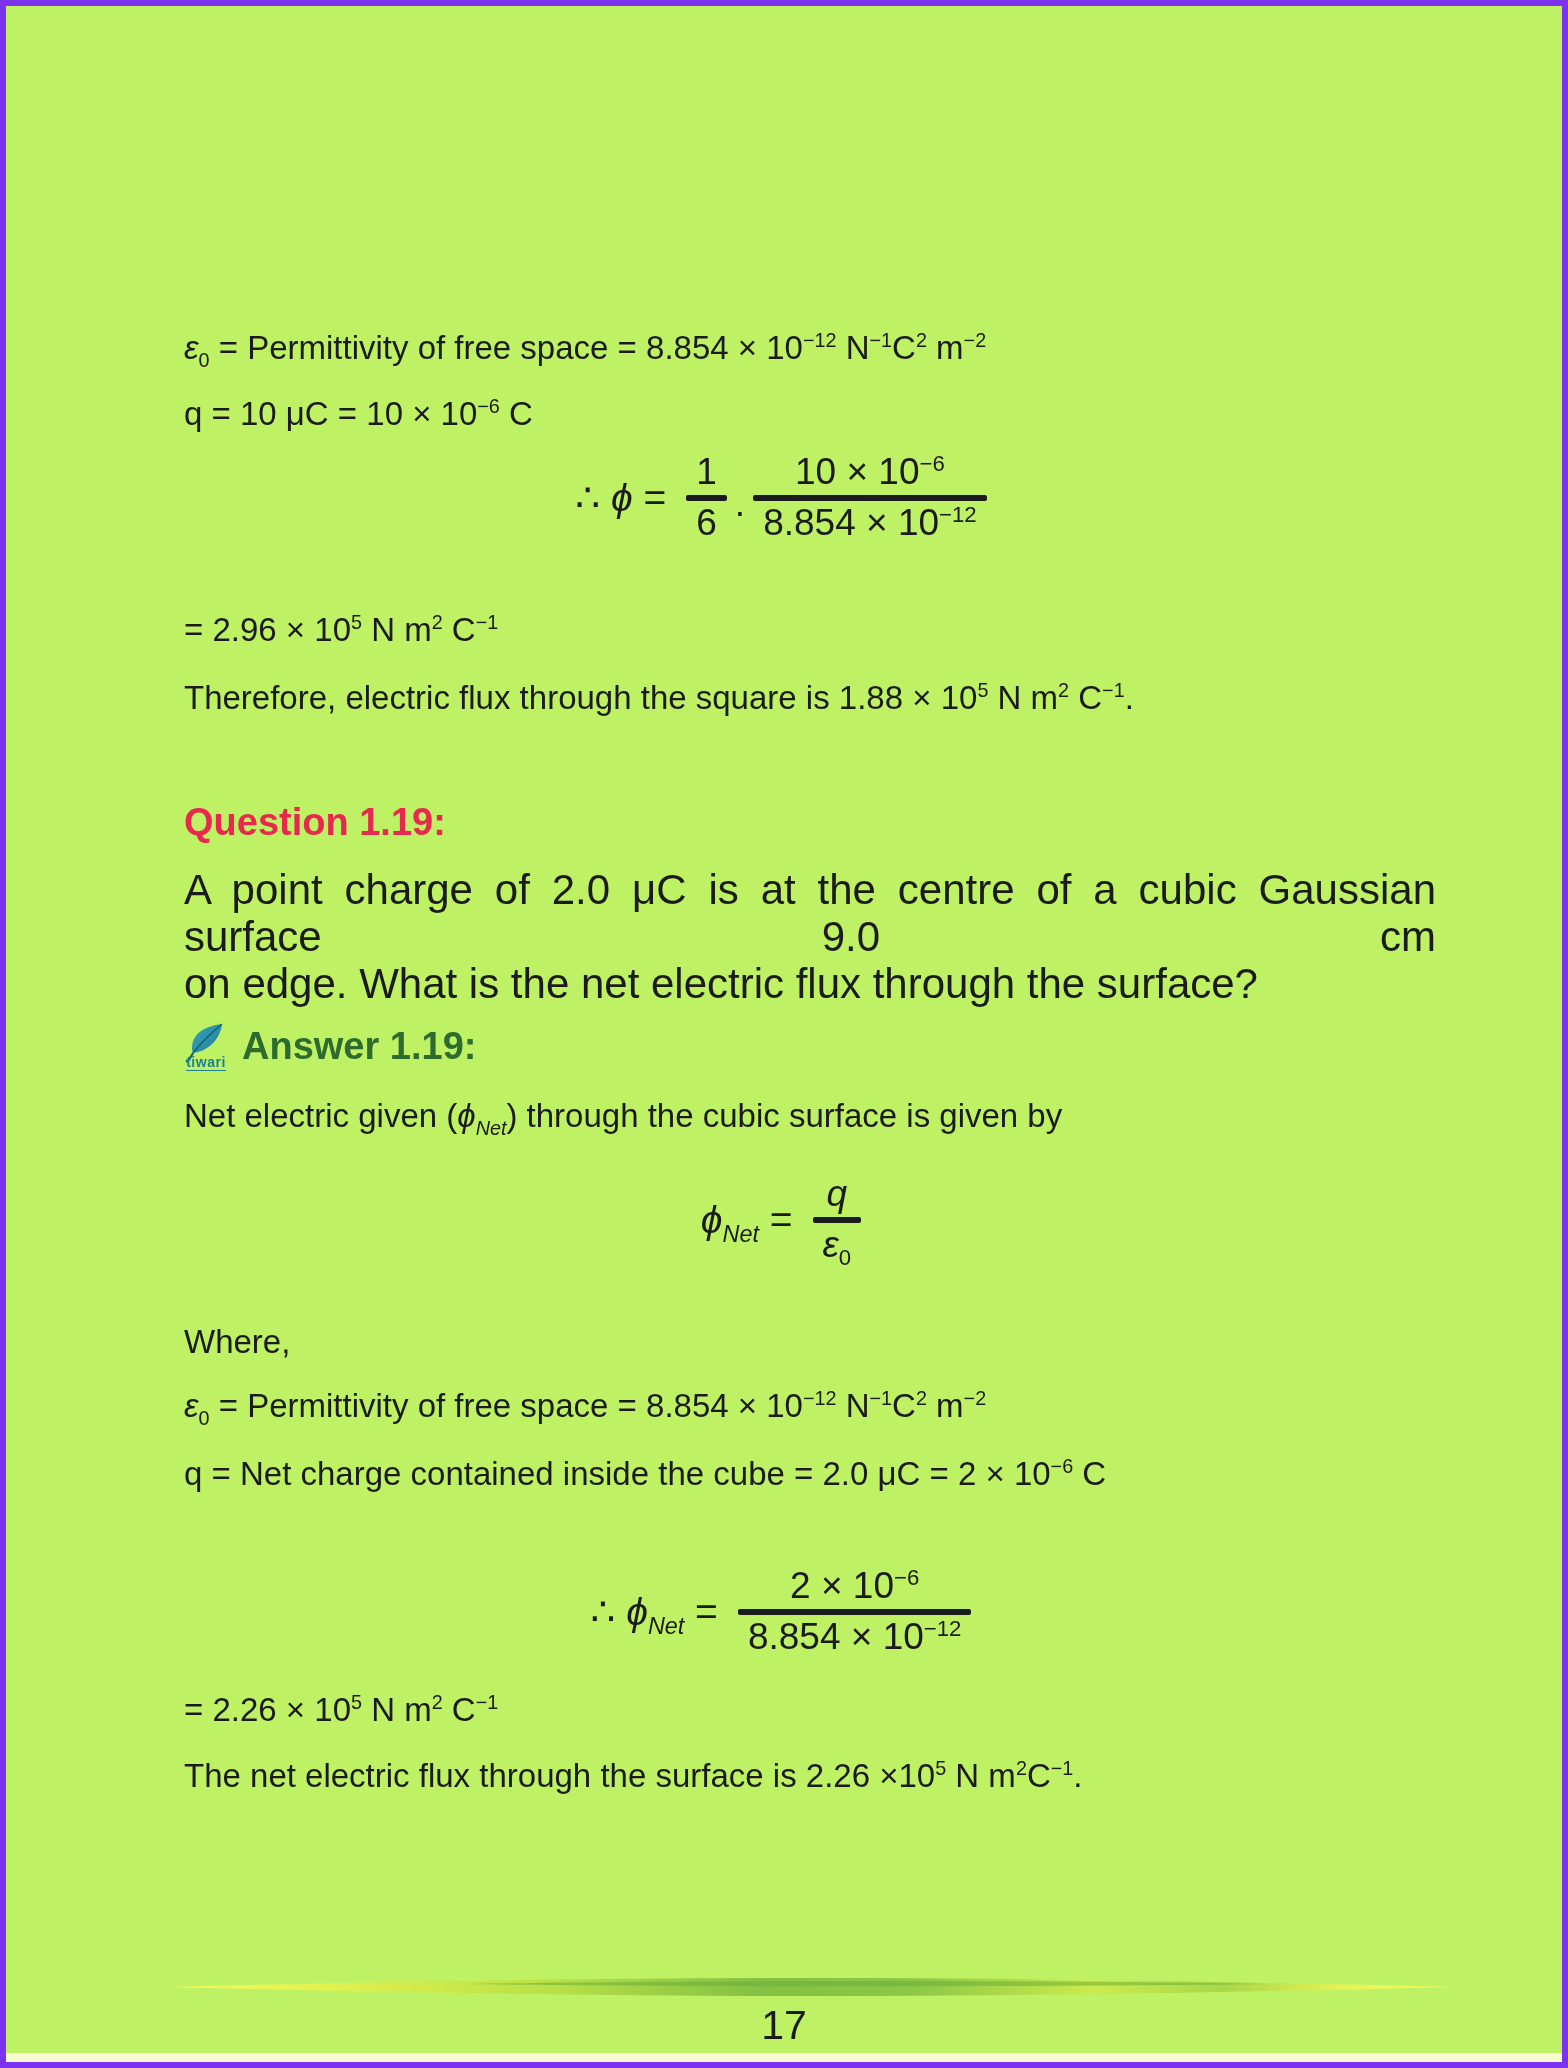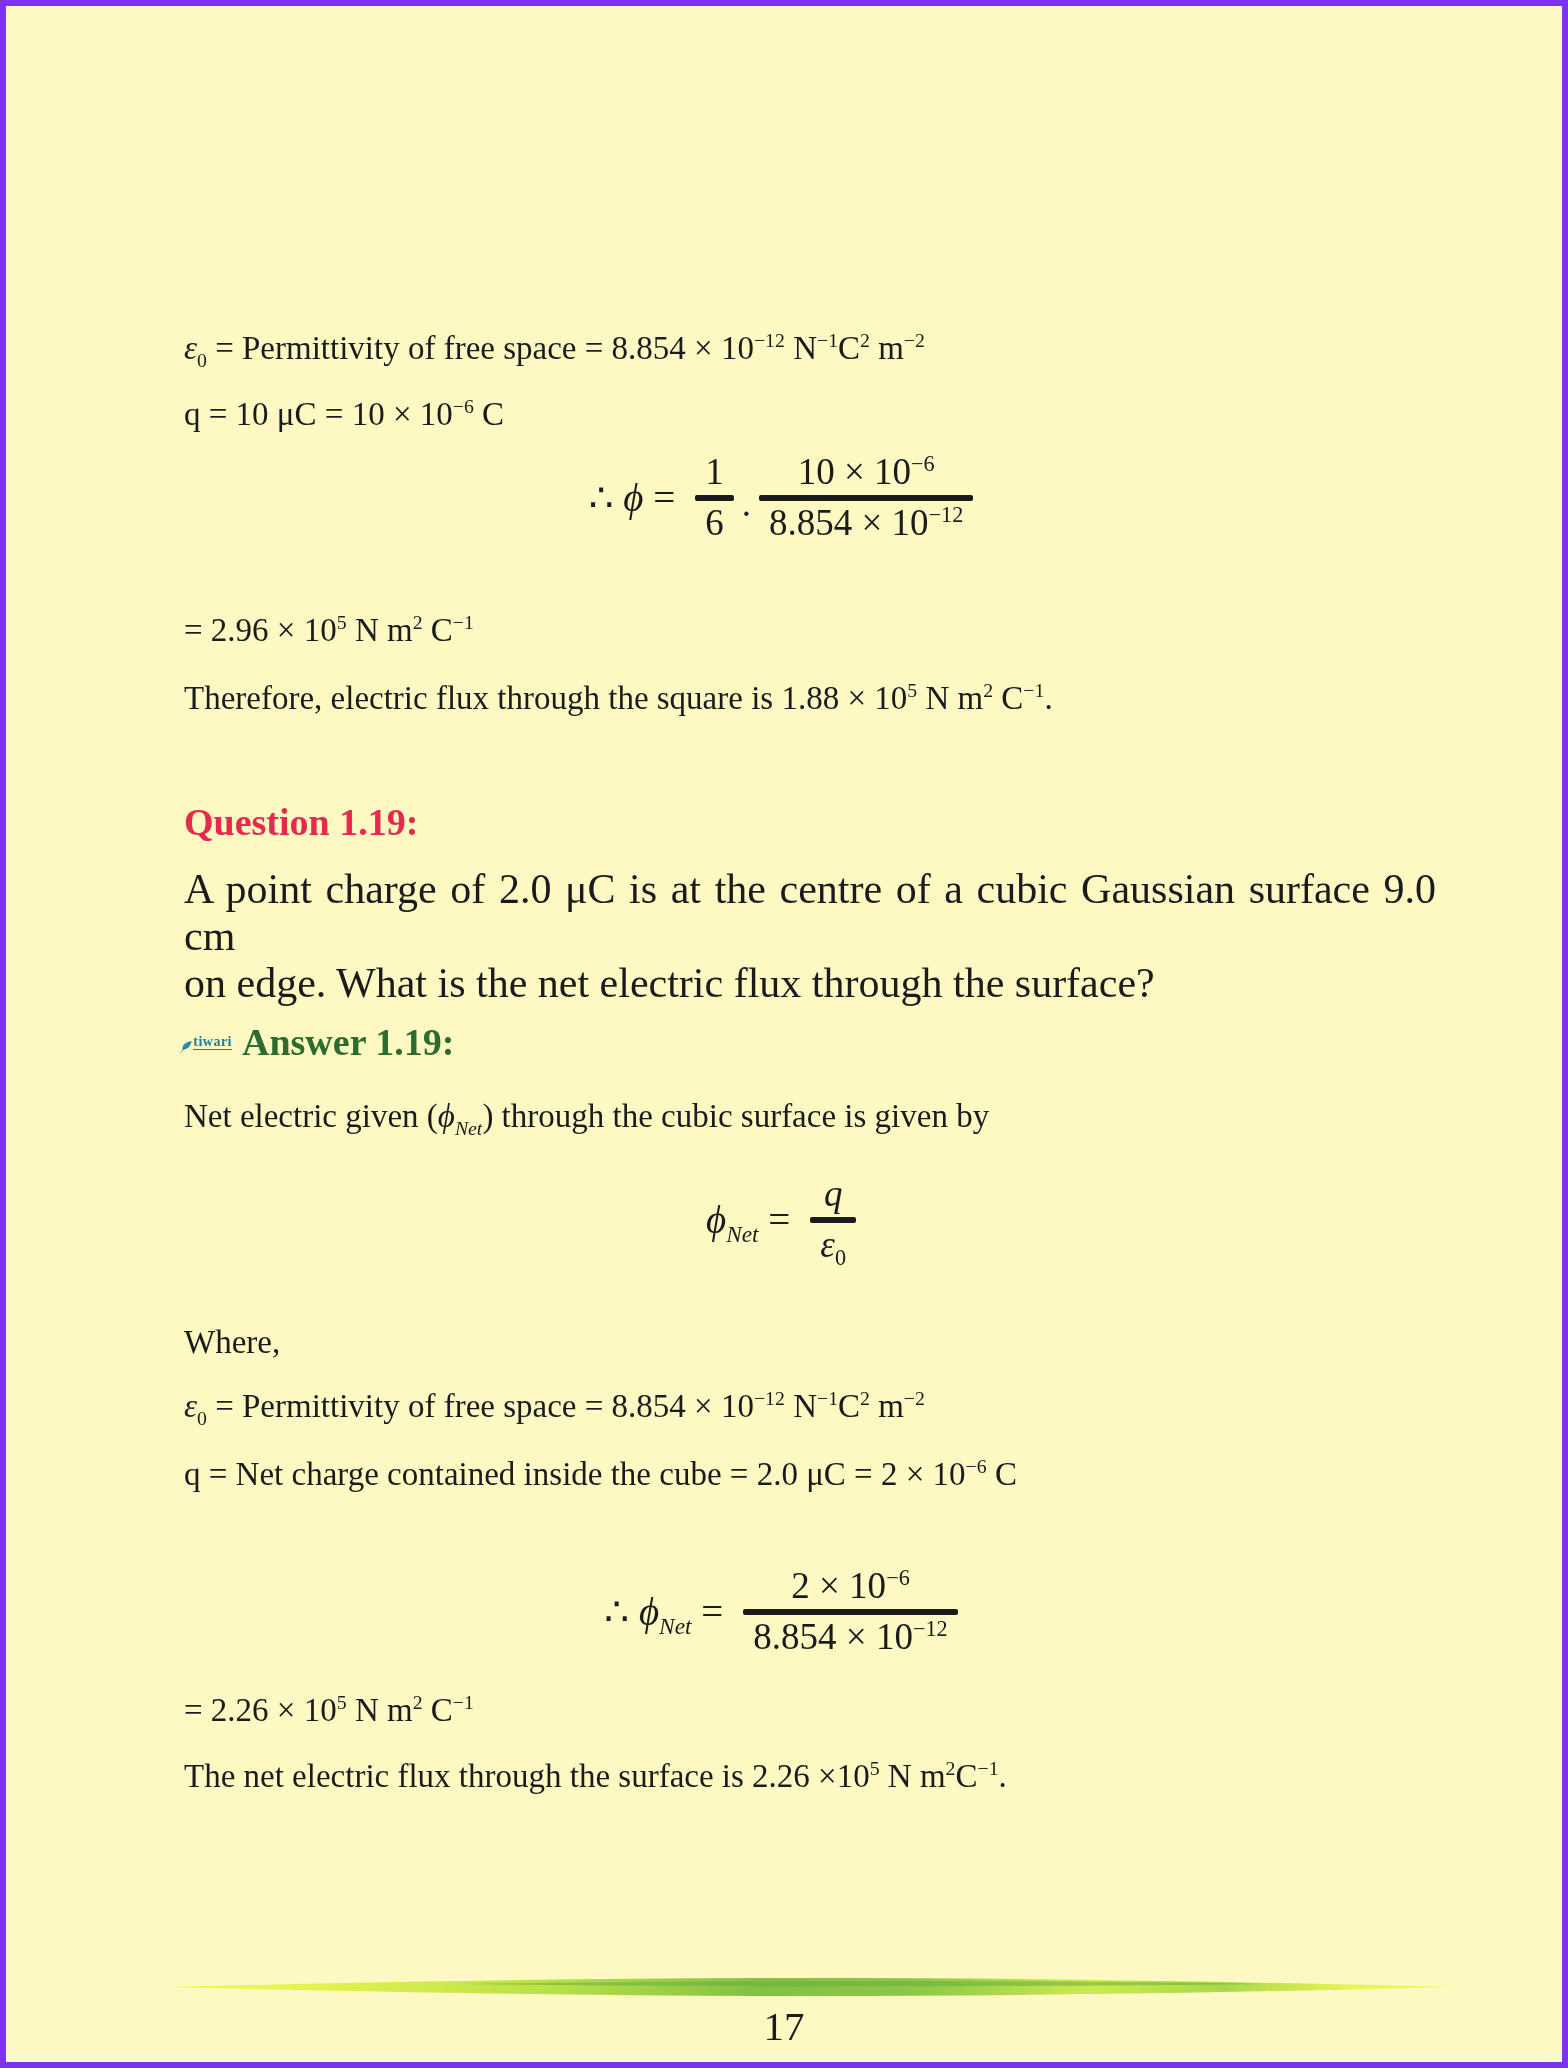--- a/index.html
+++ b/index.html
@@ -1,37 +1,37 @@
 <!DOCTYPE html>
 <html style="--border: #7b33f0; --question: #e6294e; --answer: #2e6b2e; --text: #1b1b1b; --leaf1: #3aa3bd; --leaf2: #1f7f95; --brush_yellow: #f2f95e; --brush_green: #84c043;"><head>
 <meta charset="utf-8">
 <style>
   html,body{margin:0;padding:0;background:#fff;}
   .page{
     position:relative;
     width:1568px;height:2068px;
     box-sizing:border-box;
-    background:#fef9c3;
+    background:#bef264;
     border:6px solid var(--border,#7b33f0);
-    font-family:Liberation Serif, serif;
+    font-family:Liberation Sans, sans-serif;
     color:var(--text,#1b1b1b);
     overflow:hidden;
   }
   .line{
     position:absolute;left:178px;
     font-size:33px;line-height:1.35;white-space:nowrap;
   }
   .wrapblock{position:absolute;left:178px;width:1252px;font-size:42px;line-height:47px;}
   .just{text-align:justify;text-align-last:justify;}
   sup,sub{font-size:0.60em;line-height:0;}
   .it, i{font-style:italic;}
   .heading{position:absolute;font-size:38px;font-weight:bold;line-height:1.1;}
   .q-heading{left:178px;color:var(--question,#e6294e);}
   .a-heading{left:174px;color:var(--answer,#2e6b2e);display:flex;align-items:flex-end;gap:10px;}
-  .logo{display:flex;align-items:center;width:52px;margin-bottom:-4px;justify-content:space-between;}
+  .logo{display:flex;flex-direction:column;align-items:center;width:52px;margin-bottom:-4px;justify-content:space-between;}
   .logo-word{font-size:14px;color:var(--leaf2,#1f7f95);letter-spacing:0.5px;margin-top:-9px;
              border-bottom:1px solid var(--leaf2,#1f7f95);line-height:1.1;}
   .eq{
     position:absolute;left:0;width:100%;
     display:flex;justify-content:center;align-items:center;
     font-size:39px;
   }
   .eq .lead{margin-right:14px;}
   .frac{display:inline-flex;flex-direction:column;align-items:center;margin:0 6px;font-size:37px;}
   .frac>span{padding:1px 10px;line-height:1.15;}

